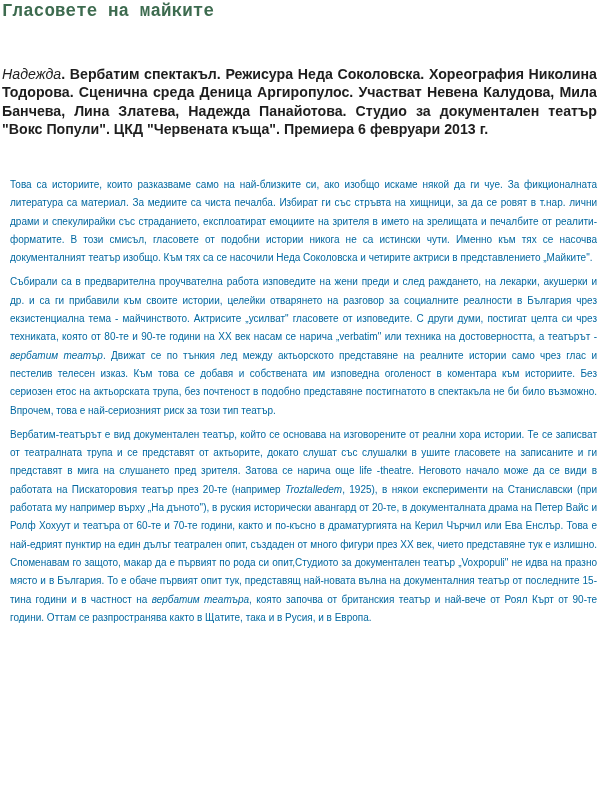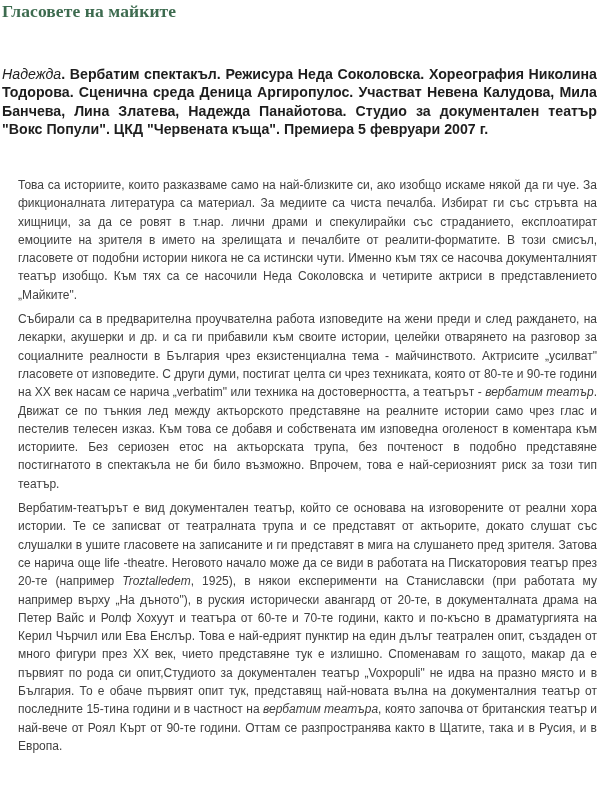--- a/index.html
+++ b/index.html
@@ -13,21 +13,21 @@
       overflow: hidden;
       position: relative;
       font-family: "Liberation Sans", "DejaVu Sans", sans-serif;
       color: #1a1a1a;
     }
     .title {
       position: absolute;
       left: 2px;
       top: 0px;
       margin: 0;
-      font-family: Liberation Serif, serif;
+      font-family: Liberation Mono, monospace;
       font-weight: bold;
       font-size: 17.5px;
       line-height: 22px;
       color: #3d6b4f;
       letter-spacing: 0.1px;
     }
     .credits {
       position: absolute;
       left: 2px;
       top: 65px;
@@ -43,33 +43,33 @@
       font-style: italic;
       font-weight: normal;
     }
     .body-text {
       position: absolute;
       left: 2px;
       top: 176px;
       width: 595px;
     }
     .body-text p {
-      margin: 0 0 6px 16px;
-      font-size: 12px;
+      margin: 0 0 6px 8px;
+      font-size: 10px;
       line-height: 18.3px;
       text-align: justify;
-      color: #404040;
+      color: #0369a1;
     }
     .body-text p.p2 { margin-top: 6px; }
     em { font-style: italic; }
   </style>
 </head>
 <body>
 
 <h1 class="title">Гласовете на майките</h1>
 
-<p class="credits"><span class="italic">Надежда</span><span>. Вербатим спектакъл. Режисура Неда Соколовска. Хореография Николина Тодорова. Сценична среда Деница Аргиропулос. Участват Невена Калудова, Мила Банчева, Лина Златева, Надежда Панайотова. Студио за документален театър "Вокс Попули". ЦКД "Червената къща". Премиера 5 февруари 2007 г.</span></p>
+<p class="credits"><span class="italic">Надежда</span><span>. Вербатим спектакъл. Режисура Неда Соколовска. Хореография Николина Тодорова. Сценична среда Деница Аргиропулос. Участват Невена Калудова, Мила Банчева, Лина Златева, Надежда Панайотова. Студио за документален театър "Вокс Попули". ЦКД "Червената къща". Премиера 6 февруари 2013 г.</span></p>
 
 <div class="body-text">
   <p>Това са историите, които разказваме само на най-близките си, ако изобщо искаме някой да ги чуе. За фикционалната литература са материал. За медиите са чиста печалба. Избират ги със стръвта на хищници, за да се ровят в т.нар. лични драми и спекулирайки със страданието, експлоатират емоциите на зрителя в името на зрелищата и печалбите от реалити-форматите. В този смисъл, гласовете от подобни истории никога не са истински чути. Именно към тях се насочва документалният театър изобщо. Към тях са се насочили Неда Соколовска и четирите актриси в представлението „Майките".</p>
   <p class="p2"><span>Събирали са в предварителна проучвателна работа изповедите на жени преди и след раждането, на лекарки, акушерки и др. и са ги прибавили към своите истории, целейки отварянето на разговор за социалните реалности в България чрез екзистенциална тема - майчинството. Актрисите „усилват" гласовете от изповедите. С други думи, постигат целта си чрез техниката, която от 80-те и 90-те години на XX век насам се нарича „verbatim" или техника на достоверността, а театърът - </span><em>вербатим театър</em><span>. Движат се по тънкия лед между актьорското представяне на реалните истории само чрез глас и пестелив телесен изказ. Към това се добавя и собствената им изповедна оголеност в коментара към историите. Без сериозен етос на актьорската трупа, без почтеност в подобно представяне постигнатото в спектакъла не би било възможно. Впрочем, това е най-сериозният риск за този тип театър.</span></p>
   <p><span>Вербатим-театърът е вид документален театър, който се основава на изговорените от реални хора истории. Те се записват от театралната трупа и се представят от актьорите, докато слушат със слушалки в ушите гласовете на записаните и ги представят в мига на слушането пред зрителя. Затова се нарича още life -theatre. Неговото начало може да се види в работата на Пискаторовия театър през 20-те (например </span><em>Troztalledem</em><span>, 1925), в някои експерименти на Станиславски (при работата му например върху „На дъното"), в руския исторически авангард от 20-те, в документалната драма на Петер Вайс и Ролф Хохуут и театъра от 60-те и 70-те години, както и по-късно в драматургията на Керил Чърчил или Ева Енслър. Това е най-едрият пунктир на един дълъг театрален опит, създаден от много фигури през XX век, чието представяне тук е излишно. Споменавам го защото, макар да е първият по рода си опит,Студиото за документален театър „Voxpopuli" не идва на празно място и в България. То е обаче първият опит тук, представящ най-новата вълна на документалния театър от последните 15-тина години и в частност на </span><em>вербатим театъра</em><span>, която започва от британския театър и най-вече от Роял Кърт от 90-те години. Оттам се разпространява както в Щатите, така и в Русия, и в Европа.</span></p>
 </div>
 
 </body></html>

